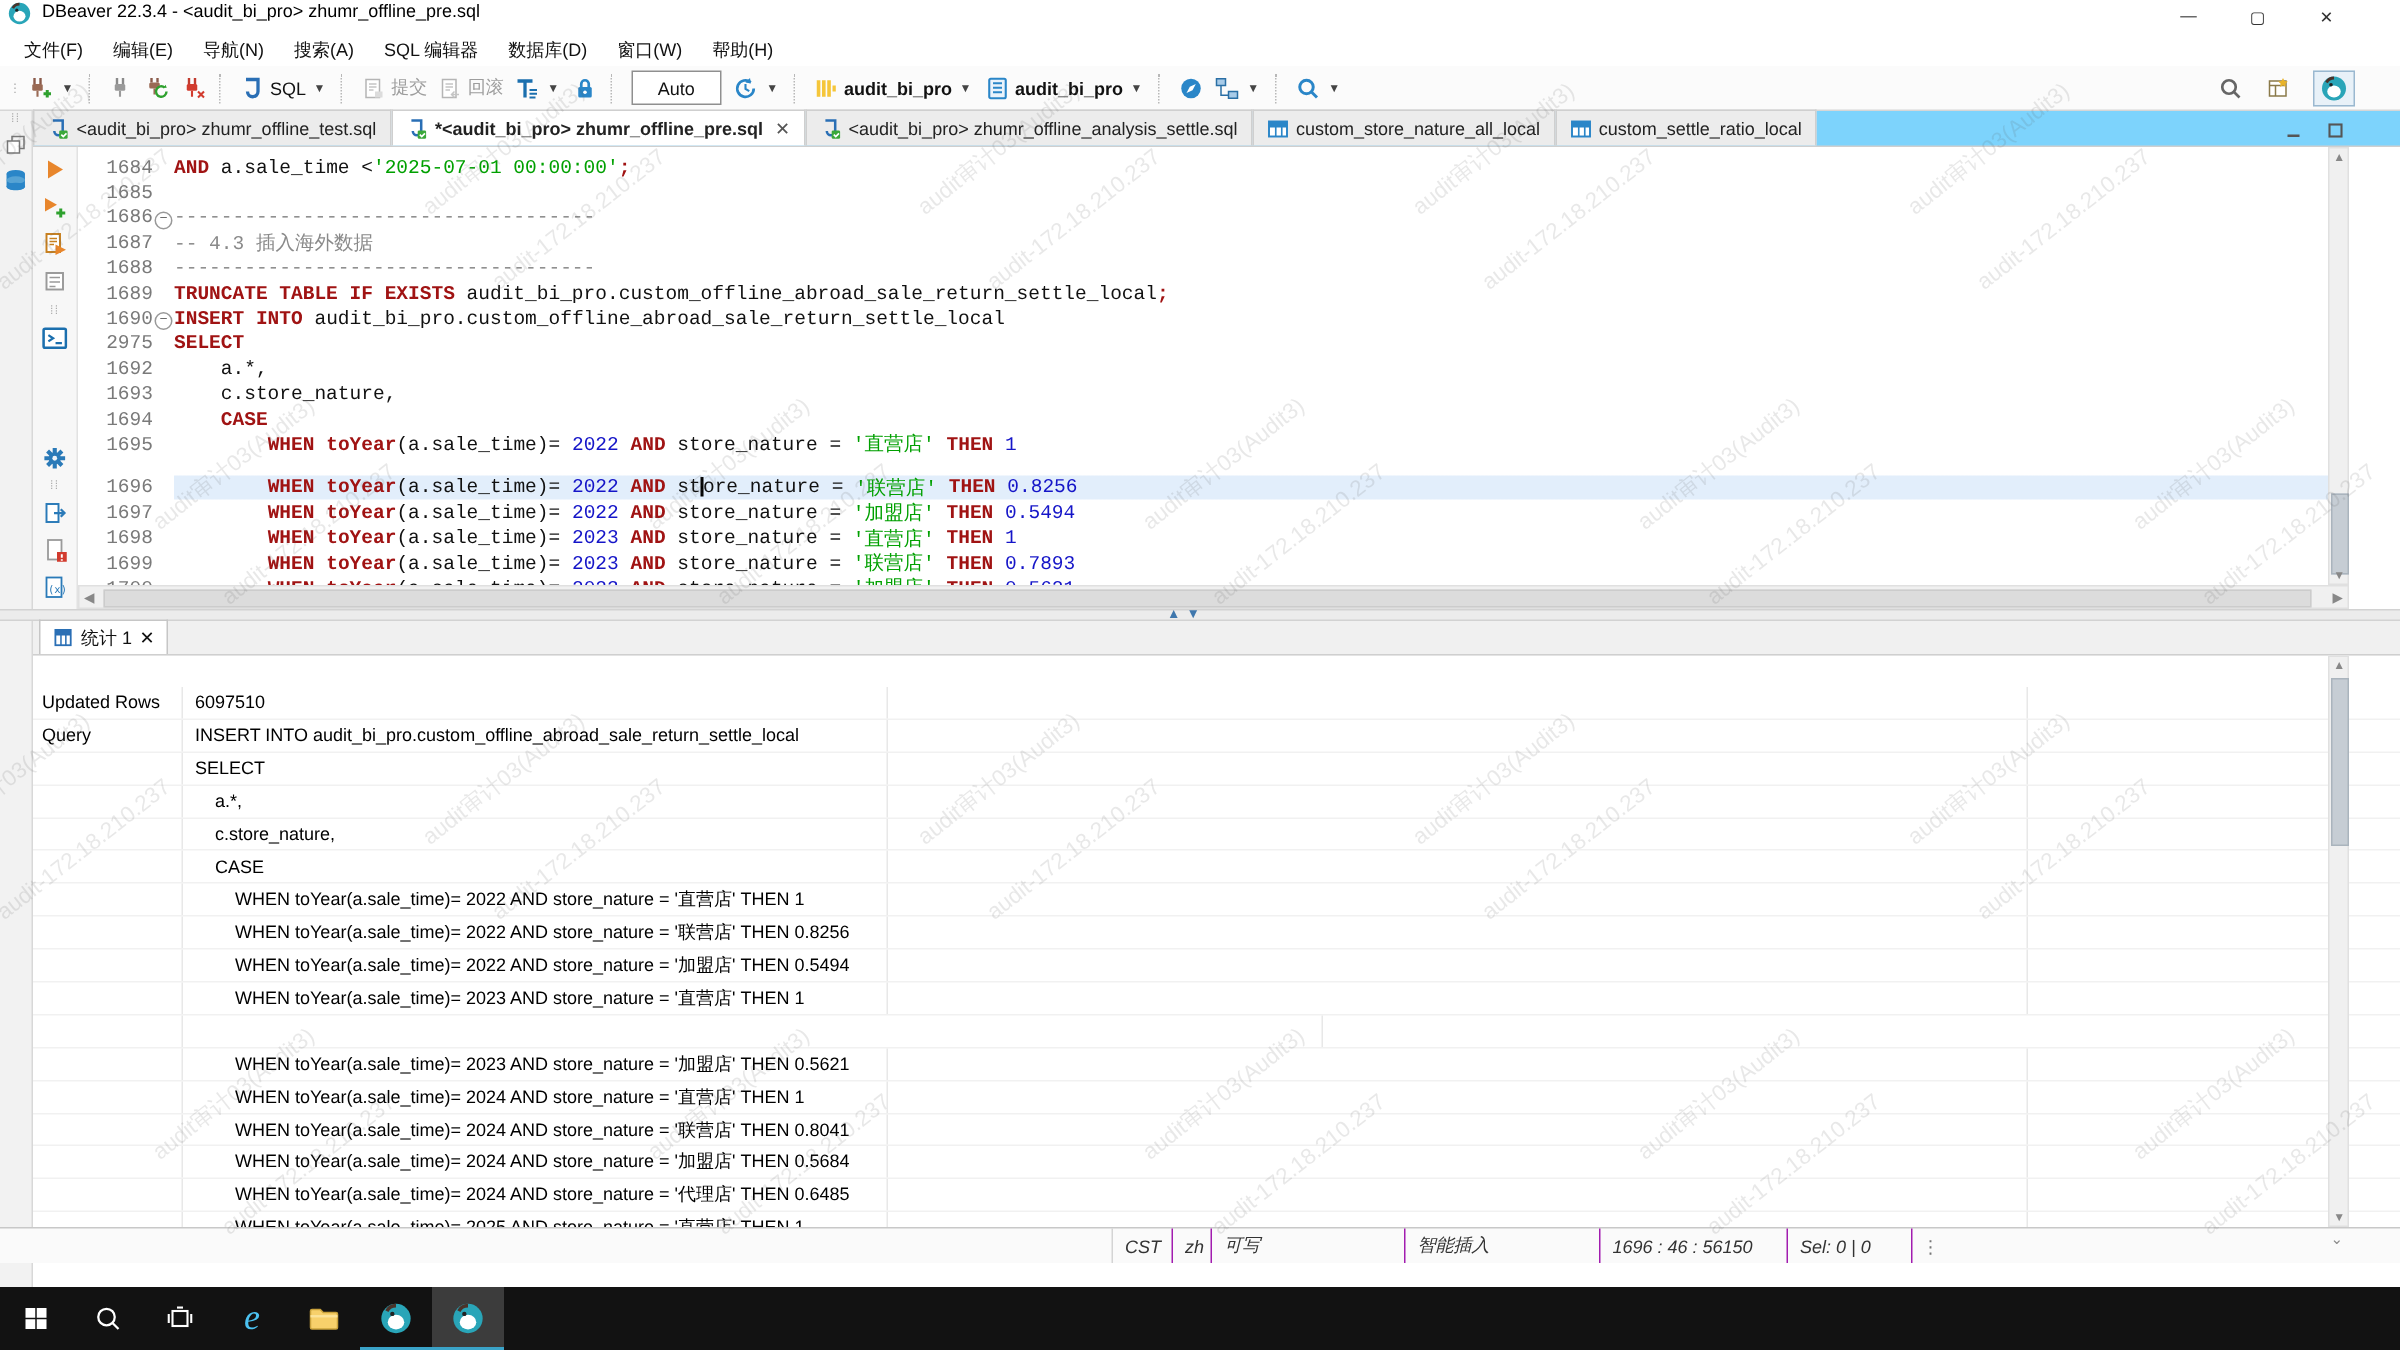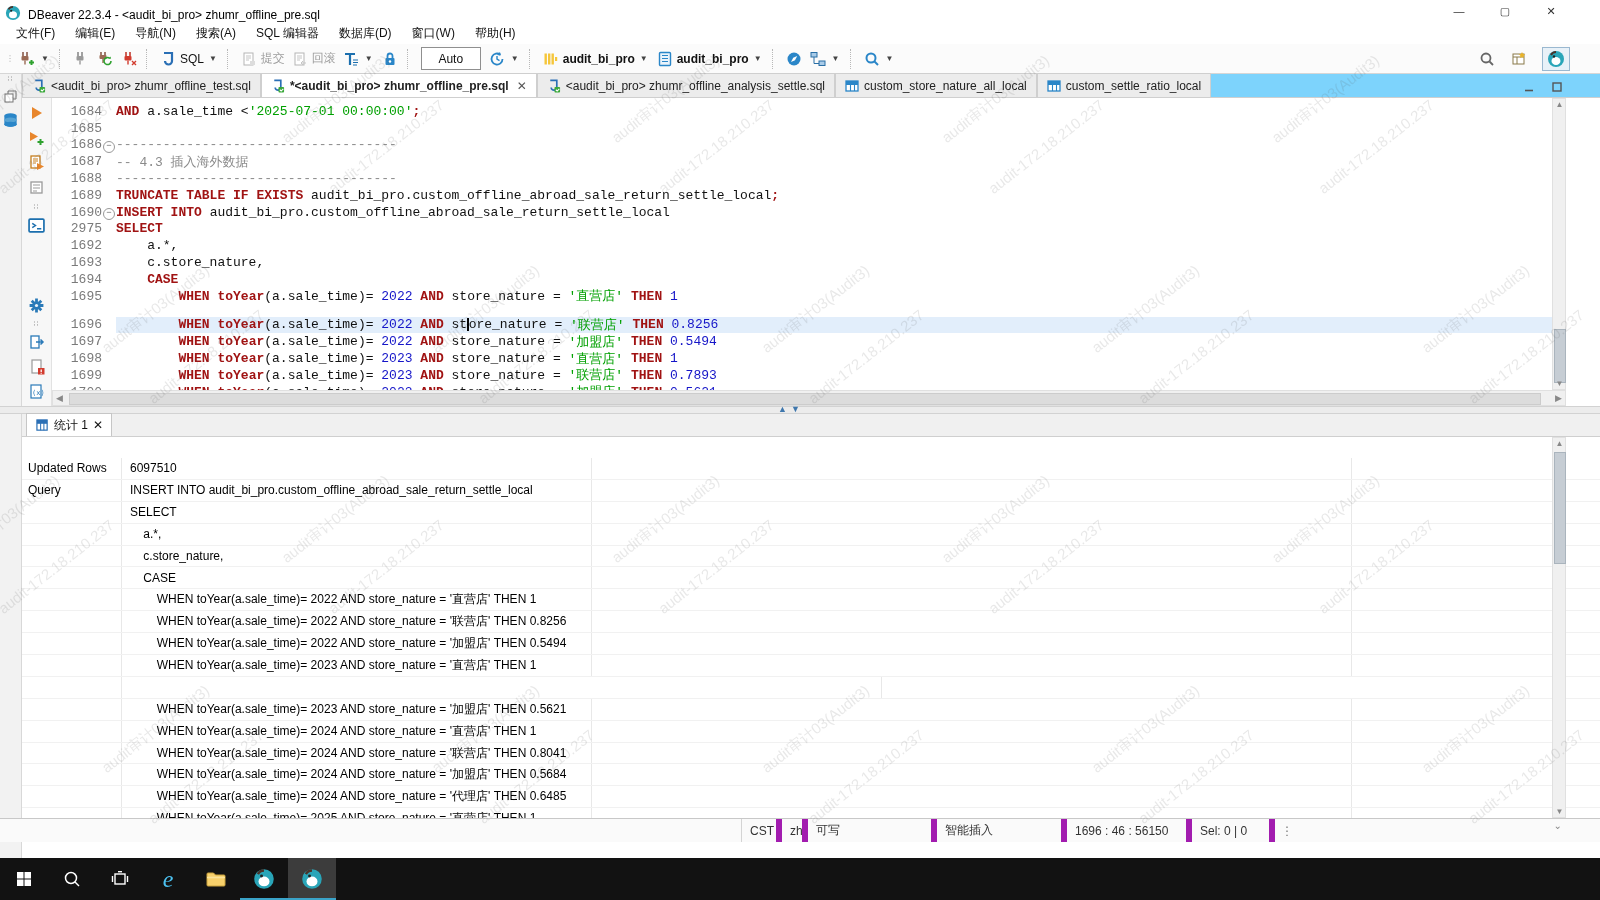--- a/index.html
+++ b/index.html
@@ -2,21 +2,21 @@
 <html><head>
 <meta charset="utf-8">
 <style>
   html,body{margin:0;padding:0;background:#888;}
   #app{position:relative;width:1600px;height:900px;background:#fff;overflow:hidden;
        font-family:"Liberation Sans",sans-serif;font-size:12px;color:#111;}
   .abs{position:absolute;}
   .ico{display:inline-flex;align-items:center;justify-content:center;width:18px;height:18px;}
   .dd{font-size:8px;color:#444;margin:0 2px;}
   
-  #titlebar{left:0;top:0;width:1600px;height:22px;background:#fff;display:flex;align-items:flex-end;padding-left:4px;box-sizing:border-box;}
+  #titlebar{left:0;top:0;width:1600px;height:22px;background:#fff;display:flex;align-items:flex-start;padding-left:4px;box-sizing:border-box;}
   #titlebar .t{margin-left:6px;color:#000;}
   #wincontrols{position:absolute;right:26px;top:0;height:22px;display:flex;}
   #wincontrols .wc{width:46px;height:22px;display:flex;align-items:center;justify-content:center;color:#333;font-size:11px;}
   
   #menubar{left:0;top:22px;width:1600px;height:22px;display:flex;align-items:flex-start;padding-left:6px;box-sizing:border-box;background:#fff;}
   .menu-item{padding:3px 10px;color:#111;}
   
   #toolbar{left:0;top:44px;width:1600px;height:30px;background:#fbfbfb;border-bottom:1px solid #d6d6d6;display:flex;align-items:center;padding-left:6px;box-sizing:border-box;}
   .tbtn{display:flex;align-items:center;gap:3px;padding:0 3px;height:24px;}
   .sep{width:4px;height:20px;border-left:1px dotted #b8b8b8;margin:0 5px;}
@@ -65,21 +65,21 @@
   #rtab{height:22px;background:#fff;border:1px solid #c6c6c6;border-bottom:none;display:flex;align-items:center;gap:5px;padding:0 8px;}
   #rheader{position:absolute;left:0;top:23px;width:1578px;height:21px;display:flex;border-bottom:1px solid #d8d8d8;color:#333;background:#fff;}
   .cell-name{width:100px;padding-left:6px;border-right:1px solid #e8e8e8;flex-shrink:0;display:flex;align-items:center;height:100%;box-sizing:border-box;}
   .cell-value{width:470px;padding-left:8px;border-right:1px solid #e8e8e8;flex-shrink:0;display:flex;align-items:center;height:100%;white-space:pre;box-sizing:border-box;overflow:hidden;}
   .cell-sp1{width:760px;border-right:1px solid #e8e8e8;flex-shrink:0;height:100%;box-sizing:border-box;}
   .cell-sp2{flex:1;height:100%;}
   #rrows{position:absolute;left:0;top:44px;width:1578px;height:360px;overflow:hidden;}
   .rrow{height:20.9px;display:flex;border-bottom:1px solid #f1f1f1;color:#000;}
   
   #statusbar{left:0;top:818px;width:1600px;height:24px;background:#fafafa;border-top:1px solid #c8c8c8;display:flex;align-items:center;color:#333;box-sizing:border-box;}
-  .sseg{height:100%;display:flex;align-items:center;padding:0 8px;border-right:6px solid #a21caf;box-sizing:border-box;white-space:nowrap;}
+  .sseg{height:100%;display:flex;align-items:center;padding:0 8px;border-right:1px solid #a21caf;box-sizing:border-box;white-space:nowrap;font-style:italic;}
   #sspacer{width:741px;border-right:1px solid #d4d4d4;height:100%;}
   #soverflow{padding:0 6px;color:#777;}
   #schev{position:absolute;right:38px;top:820px;color:#888;font-size:10px;}
   
   #taskbar{left:0;top:858px;width:1600px;height:42px;background:#121212;display:flex;align-items:center;z-index:60;}
   .tslot{width:48px;height:42px;display:flex;align-items:center;justify-content:center;}
   .tslot.active{background:#3c3c3c;}
   .tslot.running{box-shadow:inset 0 -2px 0 #3aa3c8;}
   #tray{position:absolute;right:8px;top:858px;height:42px;display:flex;align-items:center;gap:13px;color:#fff;}
   #clock{text-align:center;font-size:11px;line-height:13px;}

